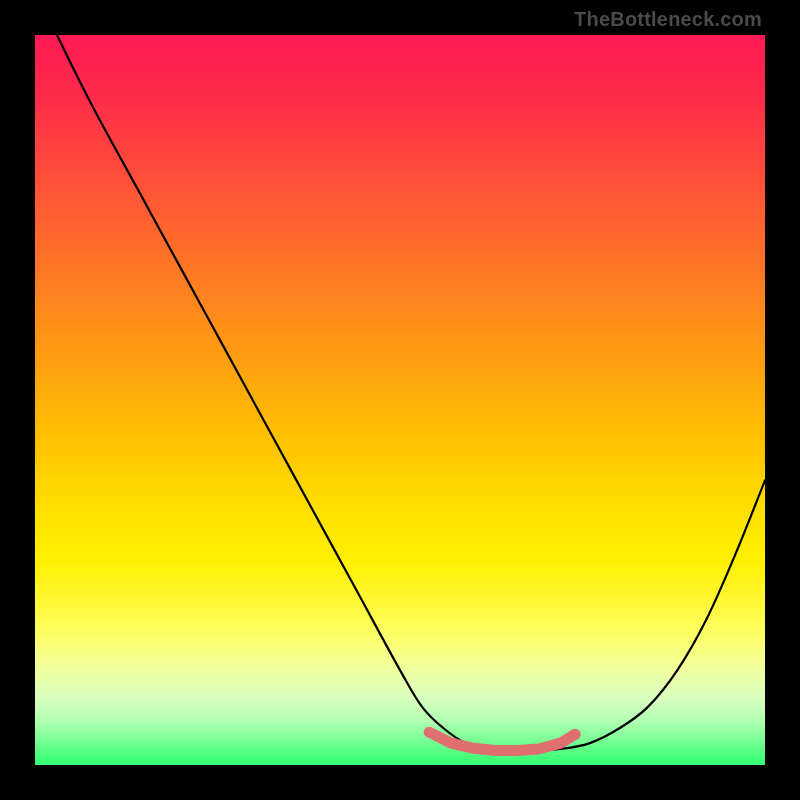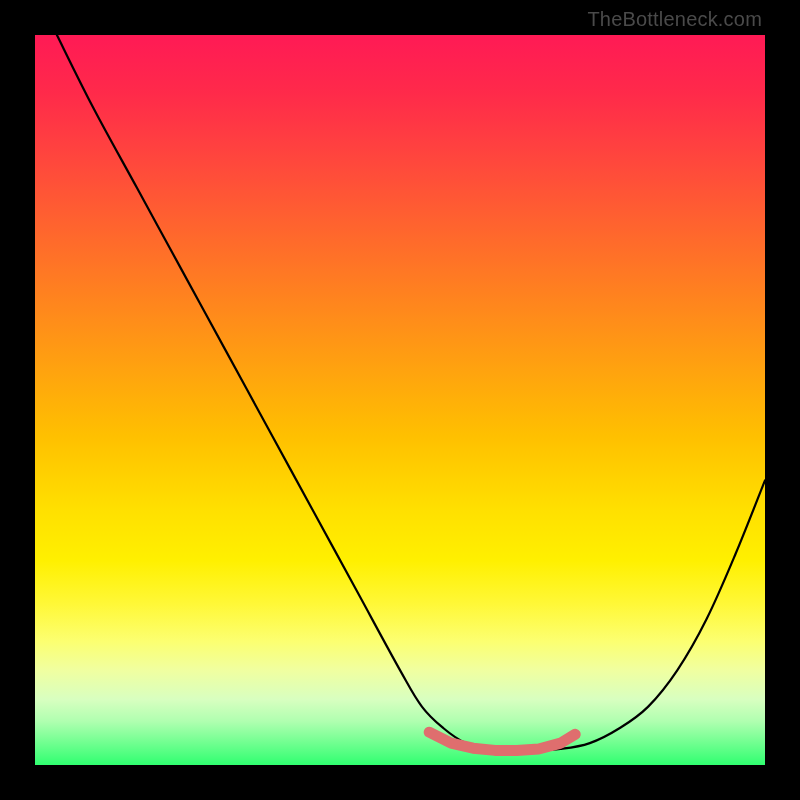--- a/index.html
+++ b/index.html
@@ -34,21 +34,21 @@
       #70ff90 97%,
       #30ff70 100%
     );
   }
   .watermark {
     position: absolute;
     top: 8px;
     right: 38px;
     font-family: Arial, Helvetica, sans-serif;
     font-size: 20px;
-    font-weight: normal;
+    font-weight: bold;
     color: #4a4a4a;
     letter-spacing: 0.2px;
   }
   svg.curve {
     position: absolute;
     left: 0;
     top: 0;
     width: 730px;
     height: 730px;
     overflow: visible;

